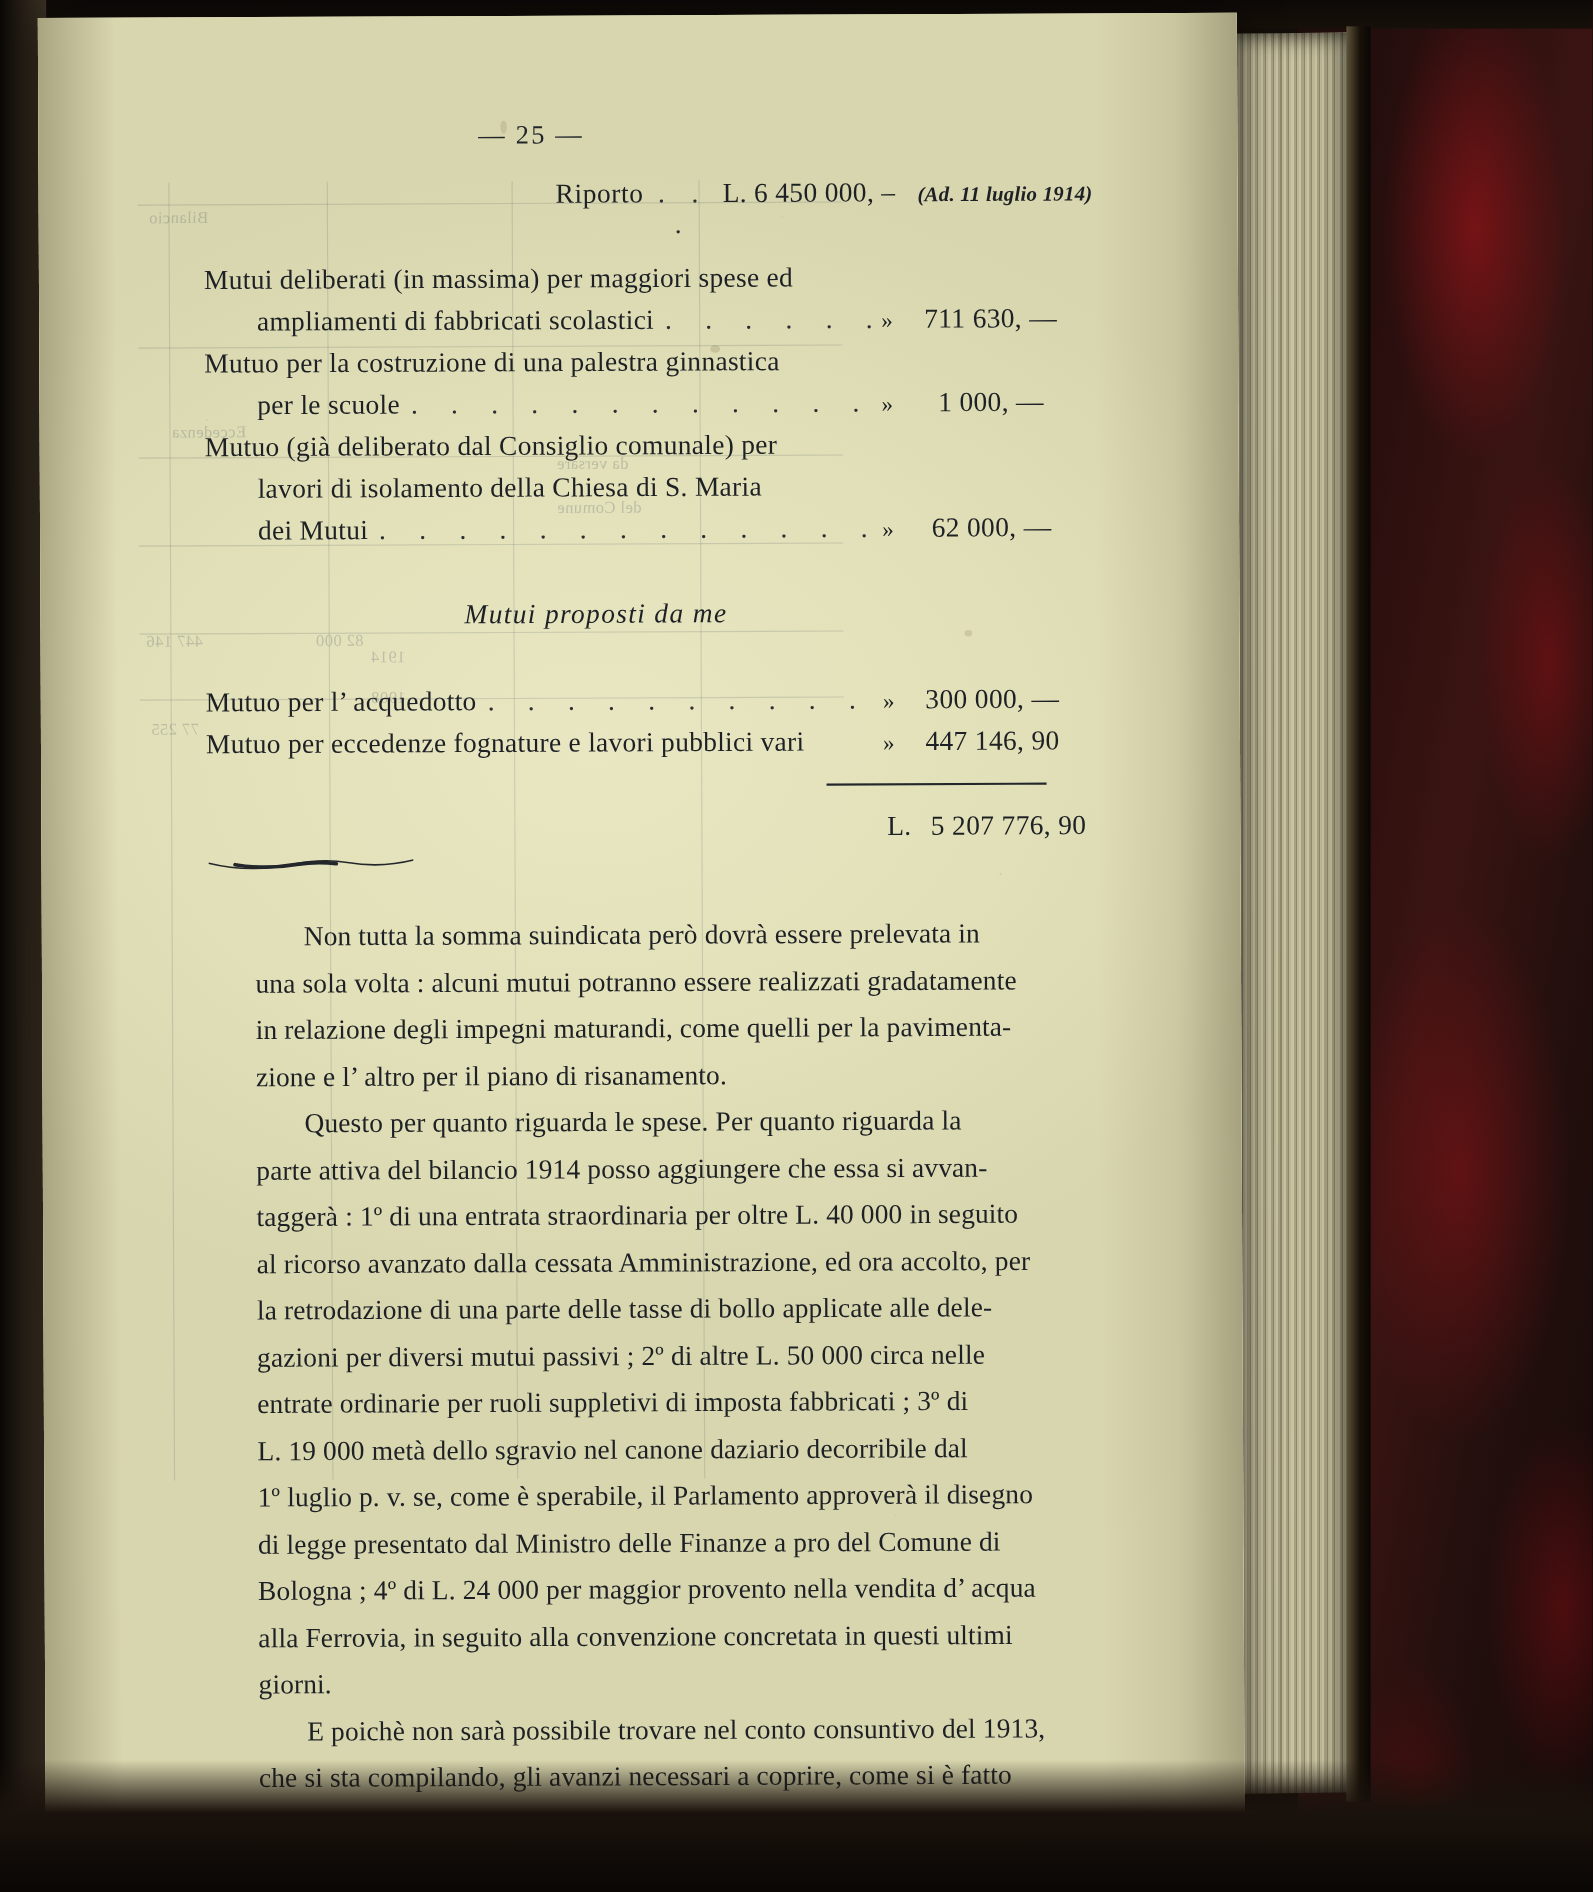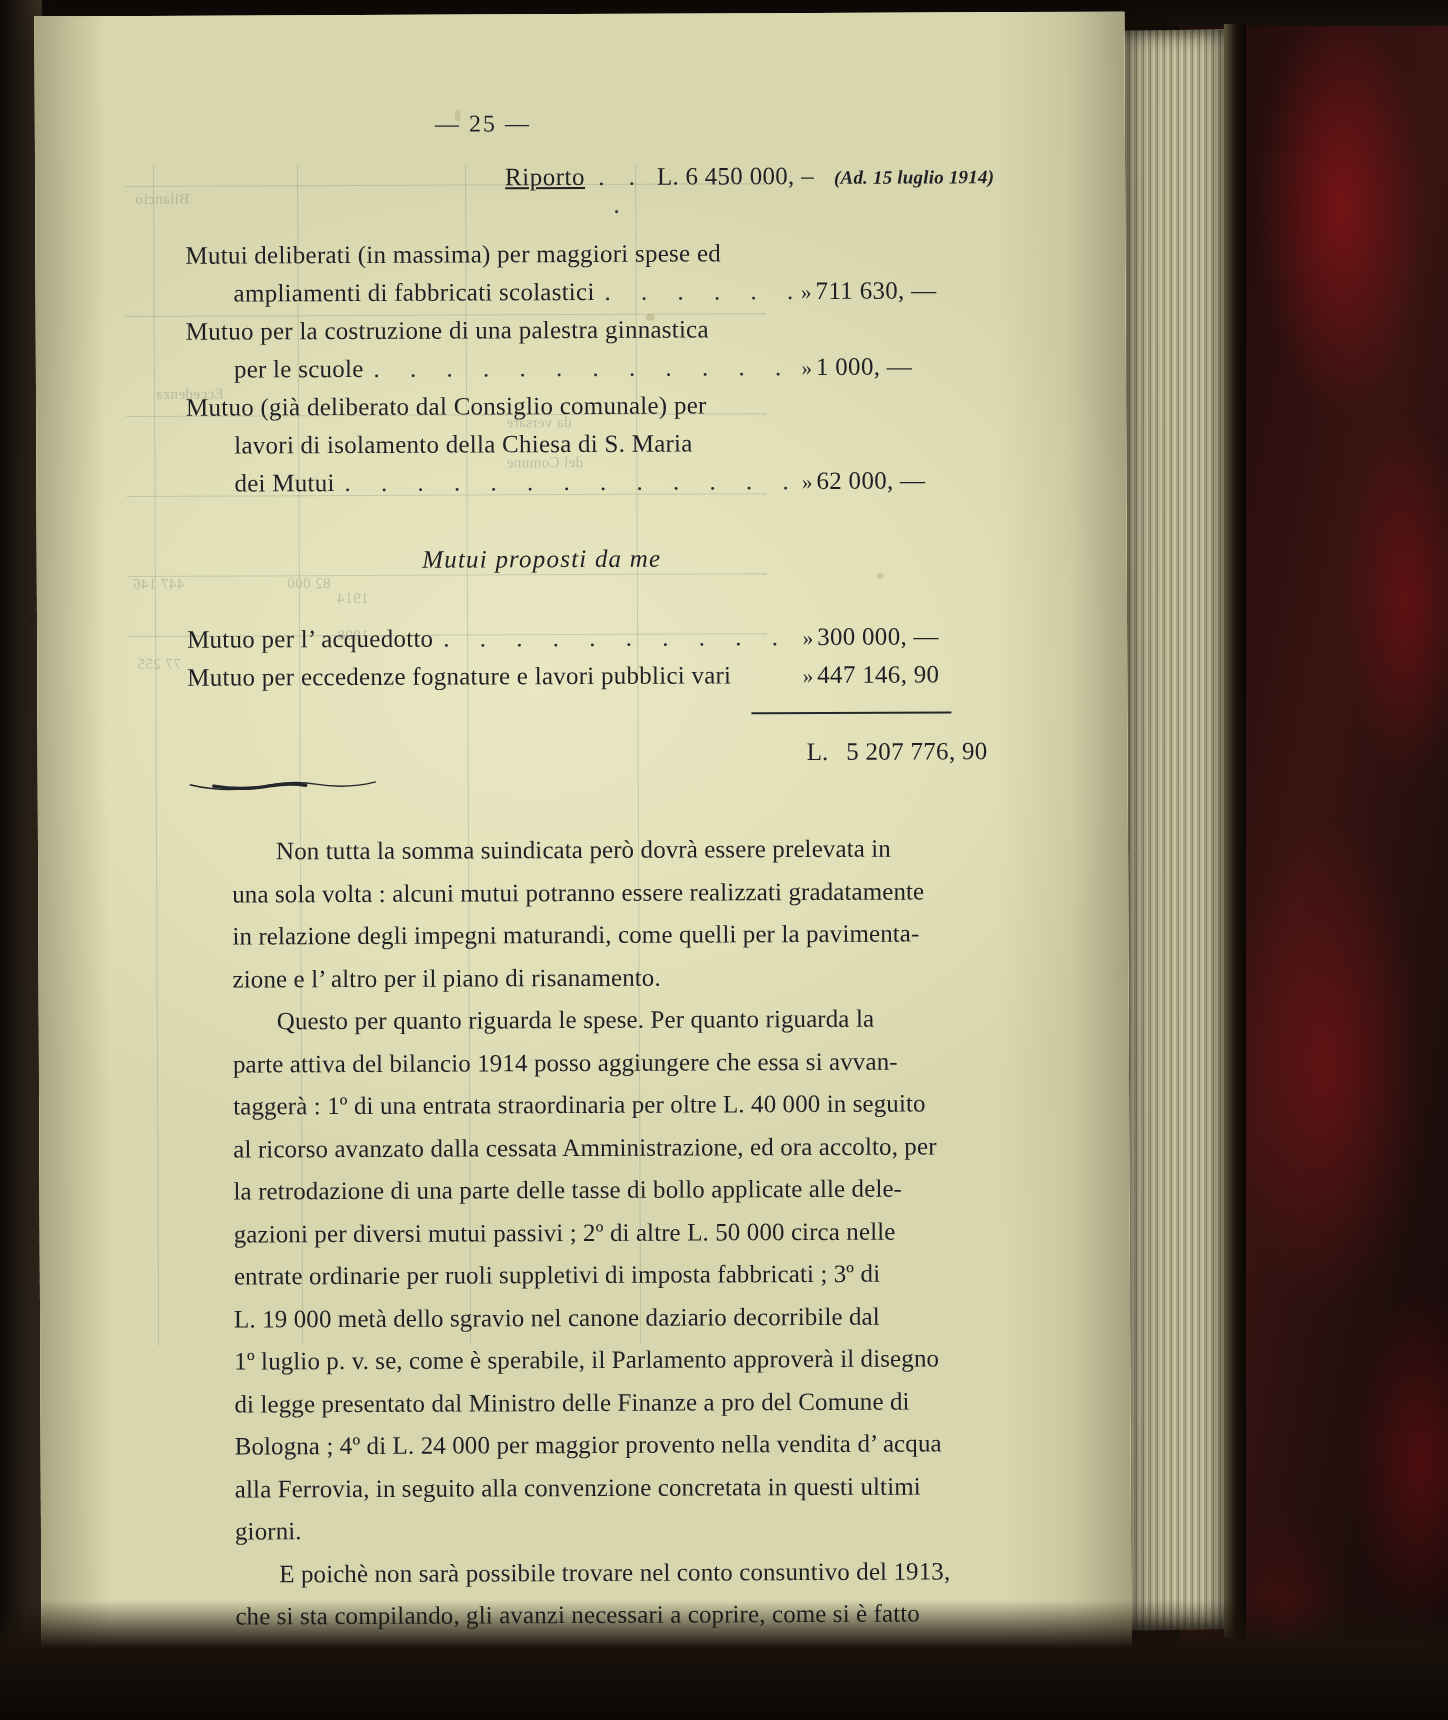--- a/index.html
+++ b/index.html
@@ -157,21 +157,21 @@
   }
 
   
   .riporto-row {
     display: flex;
     align-items: baseline;
     font-size: 25px;
     margin-bottom: 16px;
     padding-left: 320px;
   }
-  .riporto-label { letter-spacing: .5px; text-decoration: underline; }
+  .riporto-label { letter-spacing: .5px; }
   .riporto-dots {
     flex: 0 0 72px;
     text-align: center;
     letter-spacing: 9px;
     color: #2a2e33;
   }
   .riporto-amount { white-space: nowrap; letter-spacing: .3px; }
   .riporto-note {
     font-style: italic;
     font-size: 19px;
@@ -195,21 +195,21 @@
     padding-left: 10px;
     min-width: 40px;
   }
   .guillemet {
     flex: 0 0 auto;
     padding: 0 4px 0 8px;
     font-size: 21px;
   }
   .amount {
     flex: 0 0 170px;
-    text-align: left;
+    text-align: center;
     letter-spacing: .3px;
   }
   .wrap-line { display: block; }
 
   .section-heading {
     text-align: center;
     font-style: italic;
     font-size: 25px;
     letter-spacing: 1.2px;
     margin: 44px 0 46px 0;
@@ -305,21 +305,21 @@
     <div class="stain" style="left:420px; top:95px; width:6px; height:12px; background:rgba(130,120,80,.20);"></div>
 
     <div id="typeblock">
 
       <div id="folio">— 25 —</div>
 
       <div class="riporto-row">
         <span class="riporto-label">Riporto</span>
         <span class="riporto-dots">. . .</span>
         <span class="riporto-amount">L.</span>&nbsp;<span class="riporto-amount">6 450 000, –</span>
-        <span class="riporto-note">(Ad. 15 luglio 1914)</span>
+        <span class="riporto-note">(Ad. 11 luglio 1914)</span>
       </div>
 
       
       <div class="entry">
         <div class="wrap-line"><span class="entry-text">Mutui deliberati (in massima) per maggiori spese ed</span></div>
         <div class="entry-line">
           <span class="entry-text indent">ampliamenti di fabbricati scolastici</span>
           <span class="leader">. . . . . .</span>
           <span class="guillemet">»</span>
           <span class="amount">711 630, —</span>

